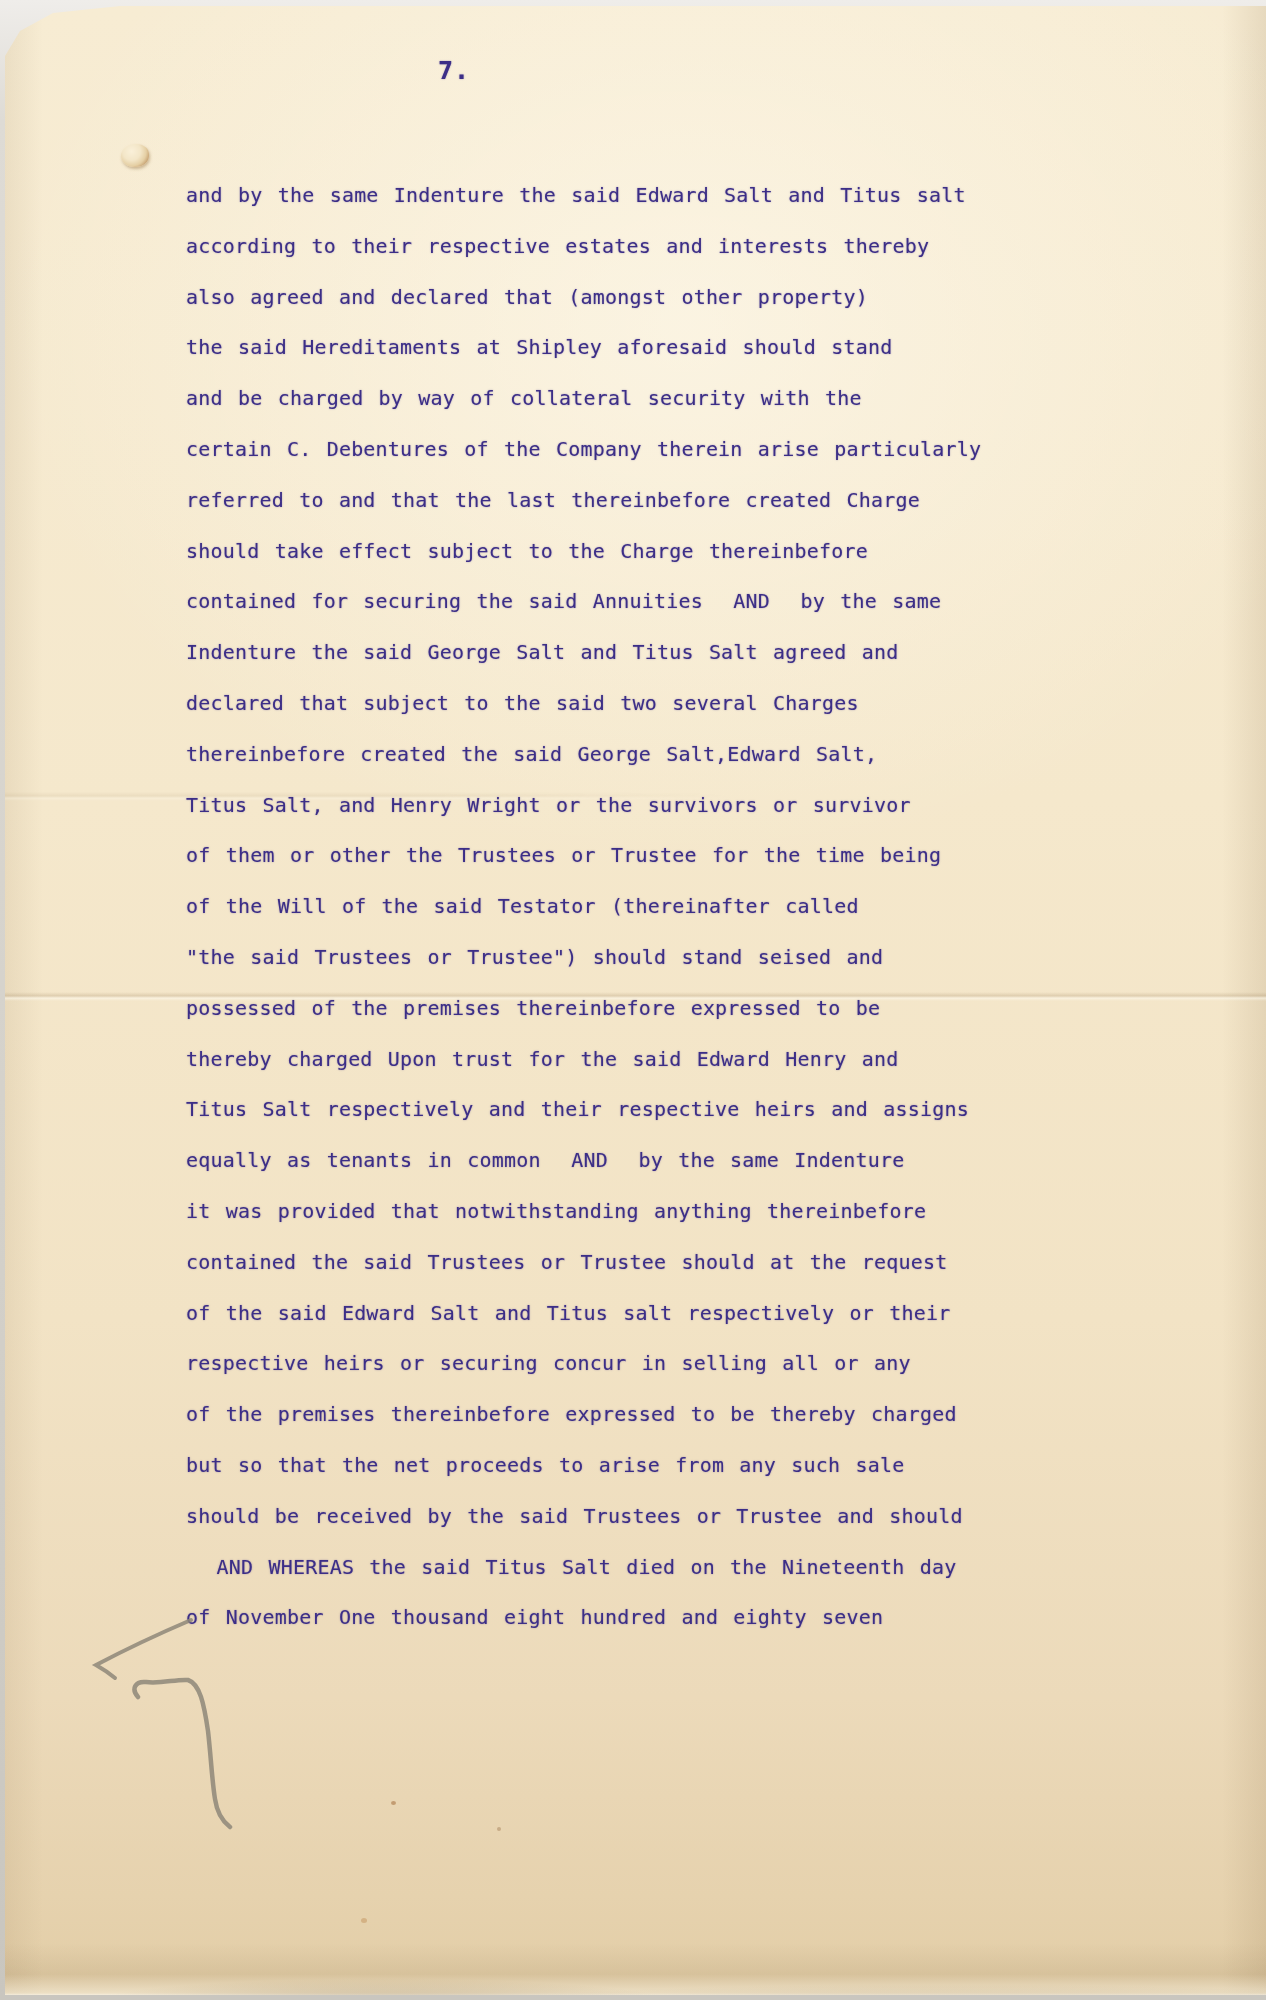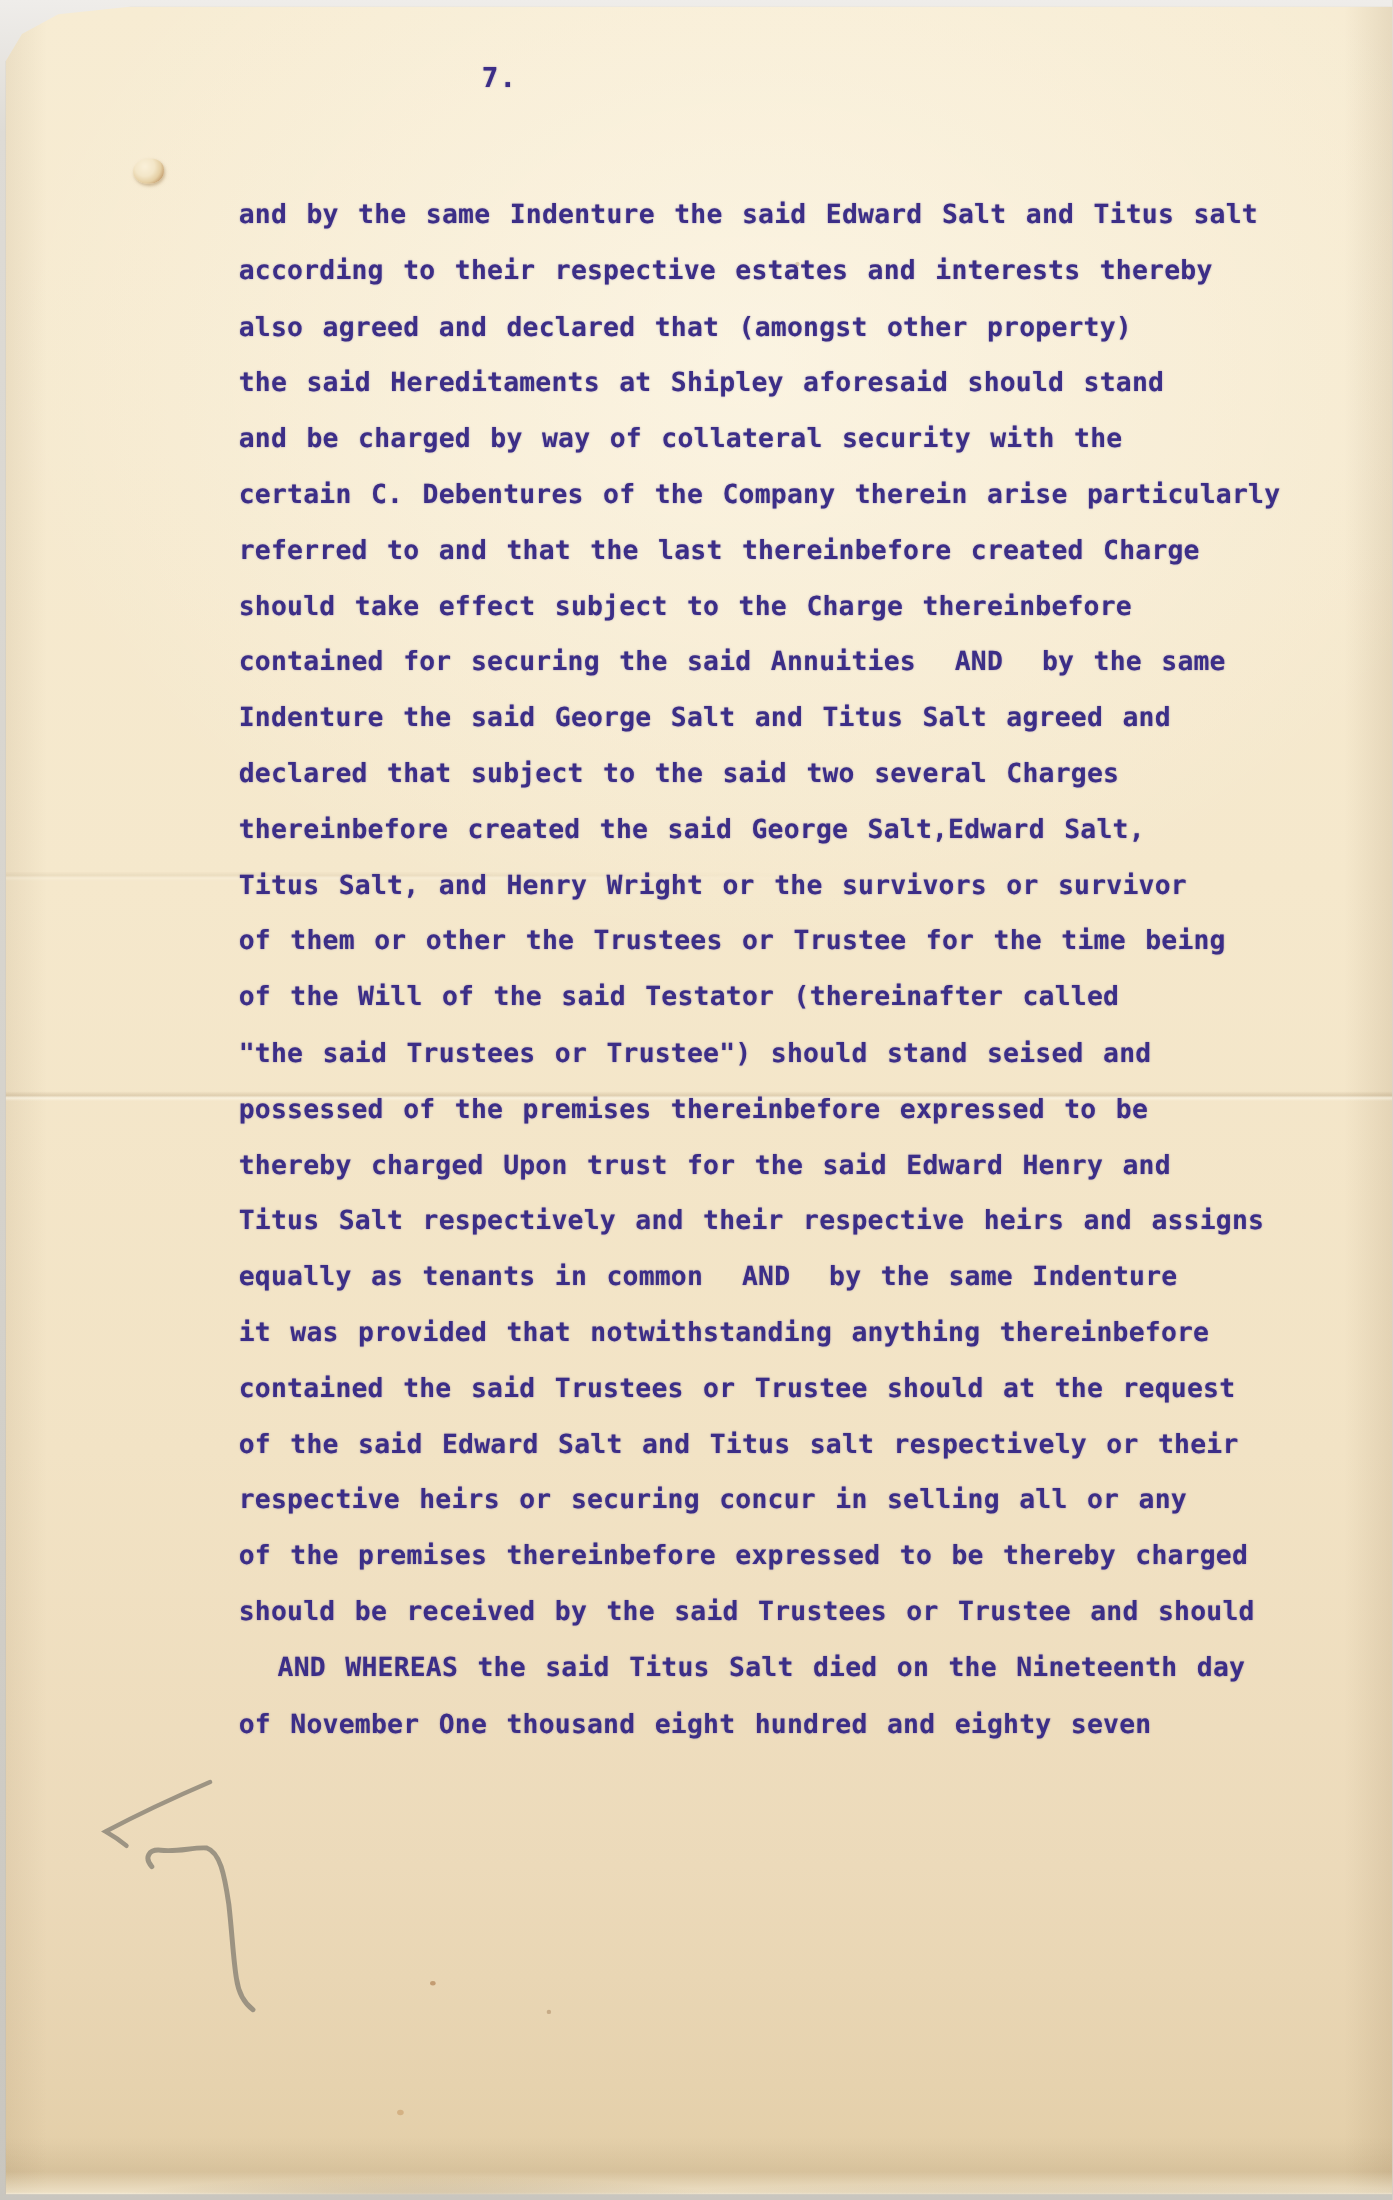--- a/index.html
+++ b/index.html
@@ -79,27 +79,26 @@
     text-shadow: 0 0 1.5px rgba(60,45,135,0.55);
   }
   .typed-text {
     position: absolute;
     left: 186px; top: 170px; width: 960px;
     color: var(--ink, #3c2e87);
   }
   .typed-text .line {
     height: 50.8px;
     line-height: 50.8px;
-    font-size: 24px;
-    font-weight: bold;
+    font-size: 20px;
+    font-weight: normal;
     white-space: pre;
     word-spacing: 3px;
     letter-spacing: 0.2px;
     text-shadow: 0 0 1.6px rgba(60,45,135,0.50);
-    margin-left: 31px;
   }
   
   .pencil-svg {
     position: absolute;
     left: 0; top: 0; width: 1266px; height: 2000px;
     pointer-events: none;
   }
 </style>
 </head>
 <body>
@@ -138,20 +137,21 @@
       <div class="line">"the said Trustees or Trustee") should stand seised and</div>
       <div class="line">possessed of the premises thereinbefore expressed to be</div>
       <div class="line">thereby charged Upon trust for the said Edward Henry and</div>
       <div class="line">Titus Salt respectively and their respective heirs and assigns</div>
       <div class="line">equally as tenants in common  AND  by the same Indenture</div>
       <div class="line">it was provided that notwithstanding anything thereinbefore</div>
       <div class="line">contained the said Trustees or Trustee should at the request</div>
       <div class="line">of the said Edward Salt and Titus salt respectively or their</div>
       <div class="line">respective heirs or securing concur in selling all or any</div>
       <div class="line">of the premises thereinbefore expressed to be thereby charged</div>
+      <div class="line">but so that the net proceeds to arise from any such sale</div>
       <div class="line">should be received by the said Trustees or Trustee and should</div>
       <div class="line">  AND WHEREAS the said Titus Salt died on the Nineteenth day</div>
       <div class="line">of November One thousand eight hundred and eighty seven</div>
     </div>
 
   <svg class="pencil-svg" viewBox="0 0 1266 2000">
     <path d="M191 1620 C170 1629 132 1646 96 1665 C103 1669 109 1673 115 1678" fill="none" stroke="var(--pencil, #8e8779)" stroke-width="4" stroke-linecap="round" opacity="0.85"></path>
     <path d="M138 1697 C131 1689 135 1681 146 1682 C161 1684 176 1679 188 1680 C200 1684 204 1704 208 1731 C211 1757 212 1781 215 1799 C217 1813 222 1821 230 1827" fill="none" stroke="var(--pencil, #8e8779)" stroke-width="4.5" stroke-linecap="round" opacity="0.85"></path>
   </svg>
 

